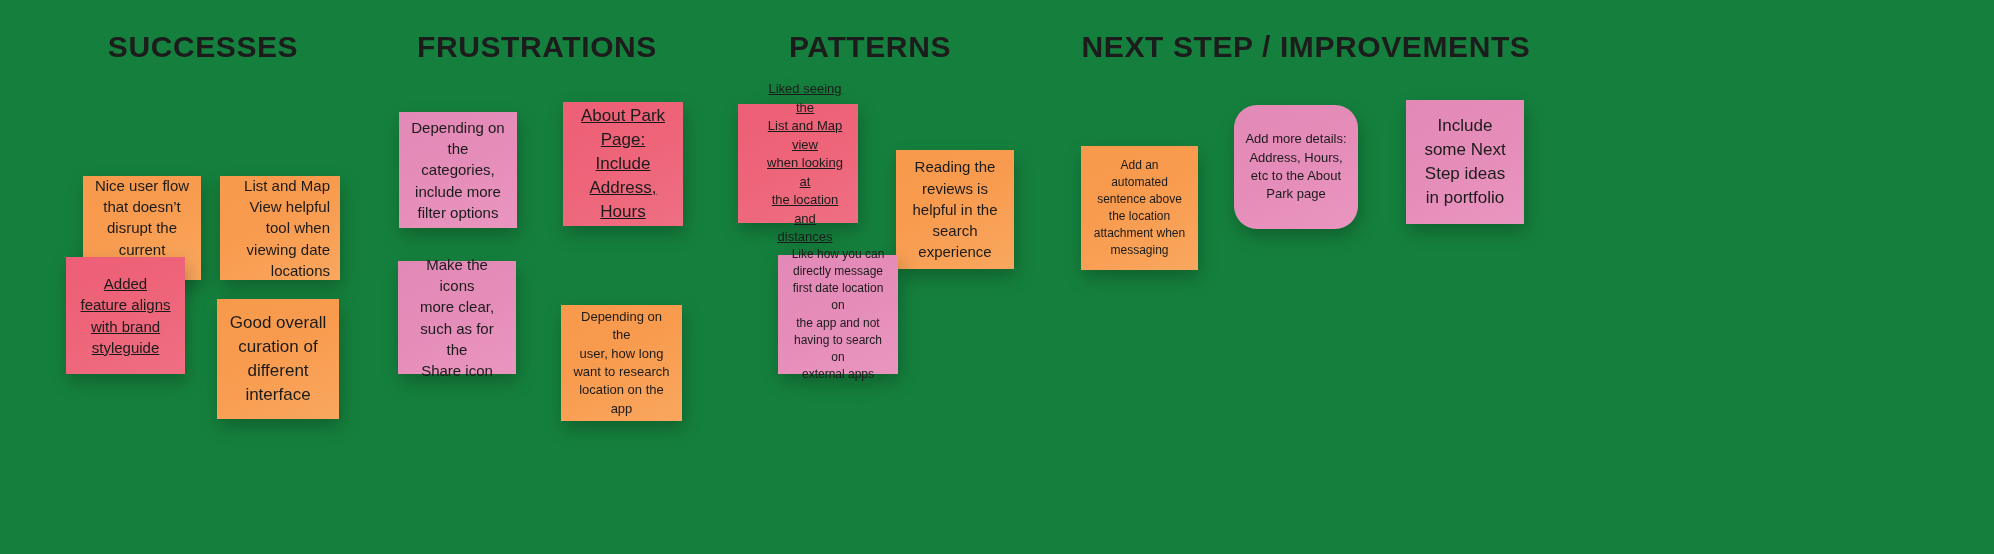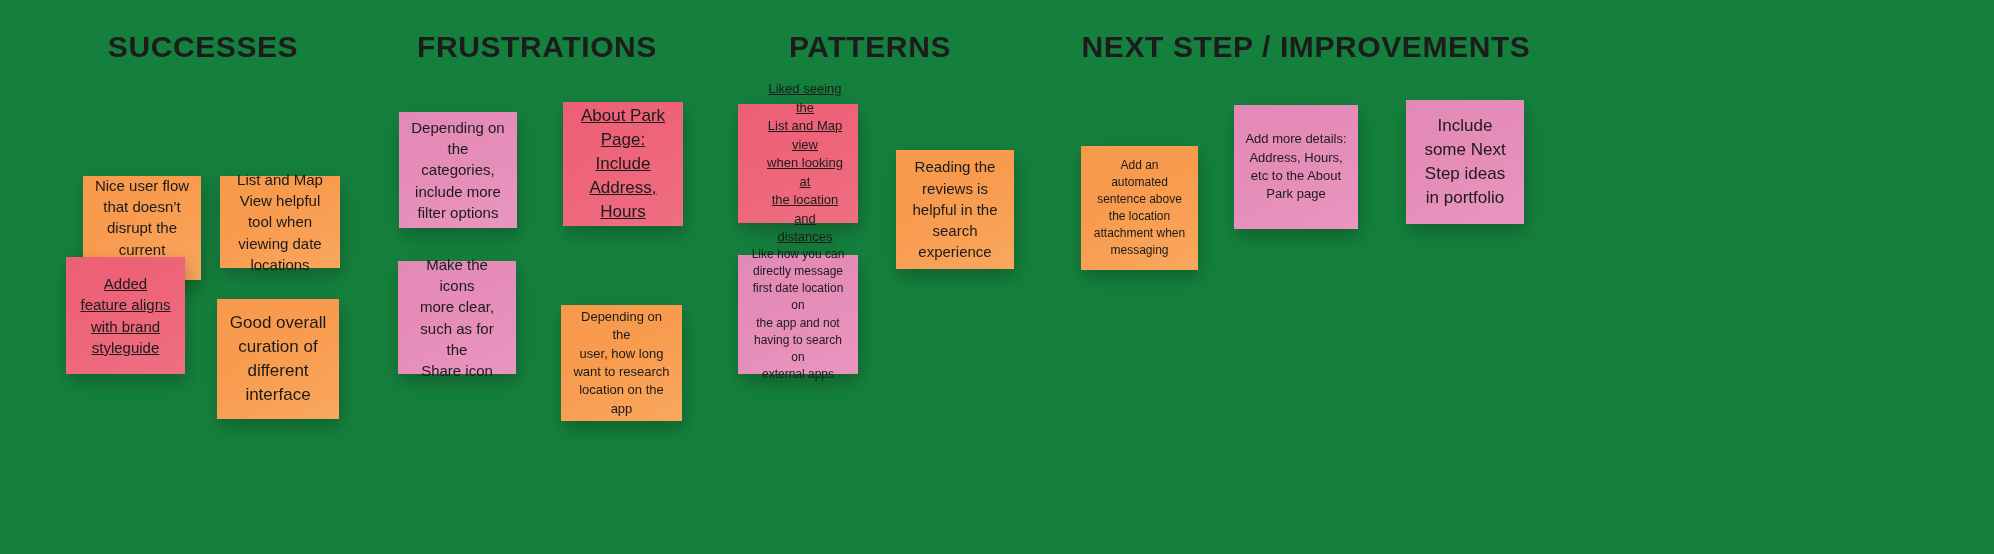--- a/index.html
+++ b/index.html
@@ -82,21 +82,21 @@
       <div class="col-heading" style="left: 537px;">FRUSTRATIONS</div>
       <div class="col-heading" style="left: 870px;">PATTERNS</div>
       <div class="col-heading" style="left: 1306px;">NEXT STEP / IMPROVEMENTS</div>
     </div>
   <div id="notes">
       <div class="note orange" style="left: 83px; top: 130px; width: 118px; height: 104px;"><span class="note-text size-md">Nice user flow
 that doesn’t
 disrupt the
 current
 interface</span></div>
-      <div class="note orange" style="left: 220px; top: 130px; width: 120px; height: 92px;"><span class="note-text size-md">List and Map
+      <div class="note orange" style="left: 220px; top: 130px; width: 120px; height: 104px; text-align: right;"><span class="note-text size-md">List and Map
 View helpful
 tool when
 viewing date
 locations</span></div>
       <div class="note pink" style="left: 399px; top: 112px; width: 118px; height: 116px;"><span class="note-text size-md">Depending on
 the categories,
 include more
 filter options</span></div>
       <div class="note crimson" style="left: 563px; top: 102px; width: 120px; height: 124px;"><span class="note-text size-lg">About Park
 Page: Include
@@ -111,21 +111,21 @@
 reviews  is
 helpful in the
 search
 experience</span></div>
       <div class="note orange" style="left: 1081px; top: 100px; width: 117px; height: 124px;"><span class="note-text size-xs">Add an
 automated
 sentence above
 the location
 attachment when
 messaging</span></div>
-      <div class="note pink" style="left: 1234px; top: 105px; width: 124px; height: 124px;"><span class="note-text size-sm">Add more details:
+      <div class="note pink" style="left: 1234px; top: 105px; width: 124px; height: 124px; border-radius: 23px;"><span class="note-text size-sm">Add more details:
 Address, Hours,
 etc to the About
 Park page</span></div>
       <div class="note pink" style="left: 1406px; top: 100px; width: 118px; height: 124px;"><span class="note-text size-lg">Include
 some Next
 Step ideas
 in portfolio</span></div>
       <div class="note crimson" style="left: 66px; top: 257px; width: 119px; height: 117px;"><span class="note-text size-md">Added
 feature aligns
 with brand
@@ -136,20 +136,20 @@
 interface</span></div>
       <div class="note pink" style="left: 398px; top: 261px; width: 118px; height: 113px;"><span class="note-text size-md">Make the icons
 more clear,
 such as for the
 Share icon</span></div>
       <div class="note orange" style="left: 561px; top: 259px; width: 121px; height: 116px;"><span class="note-text size-sm">Depending on the
 user, how long
 want to research
 location on the
 app</span></div>
-      <div class="note pink" style="left: 738px; top: 255px; width: 120px; height: 119px;"><span class="note-text size-xs">Like how you can
+      <div class="note pink" style="left: 778px; top: 255px; width: 120px; height: 119px;"><span class="note-text size-xs">Like how you can
 directly message
 first date location on
 the app and not
 having to search on
 external apps</span></div>
     </div>
 </div>
 
 </body></html>

